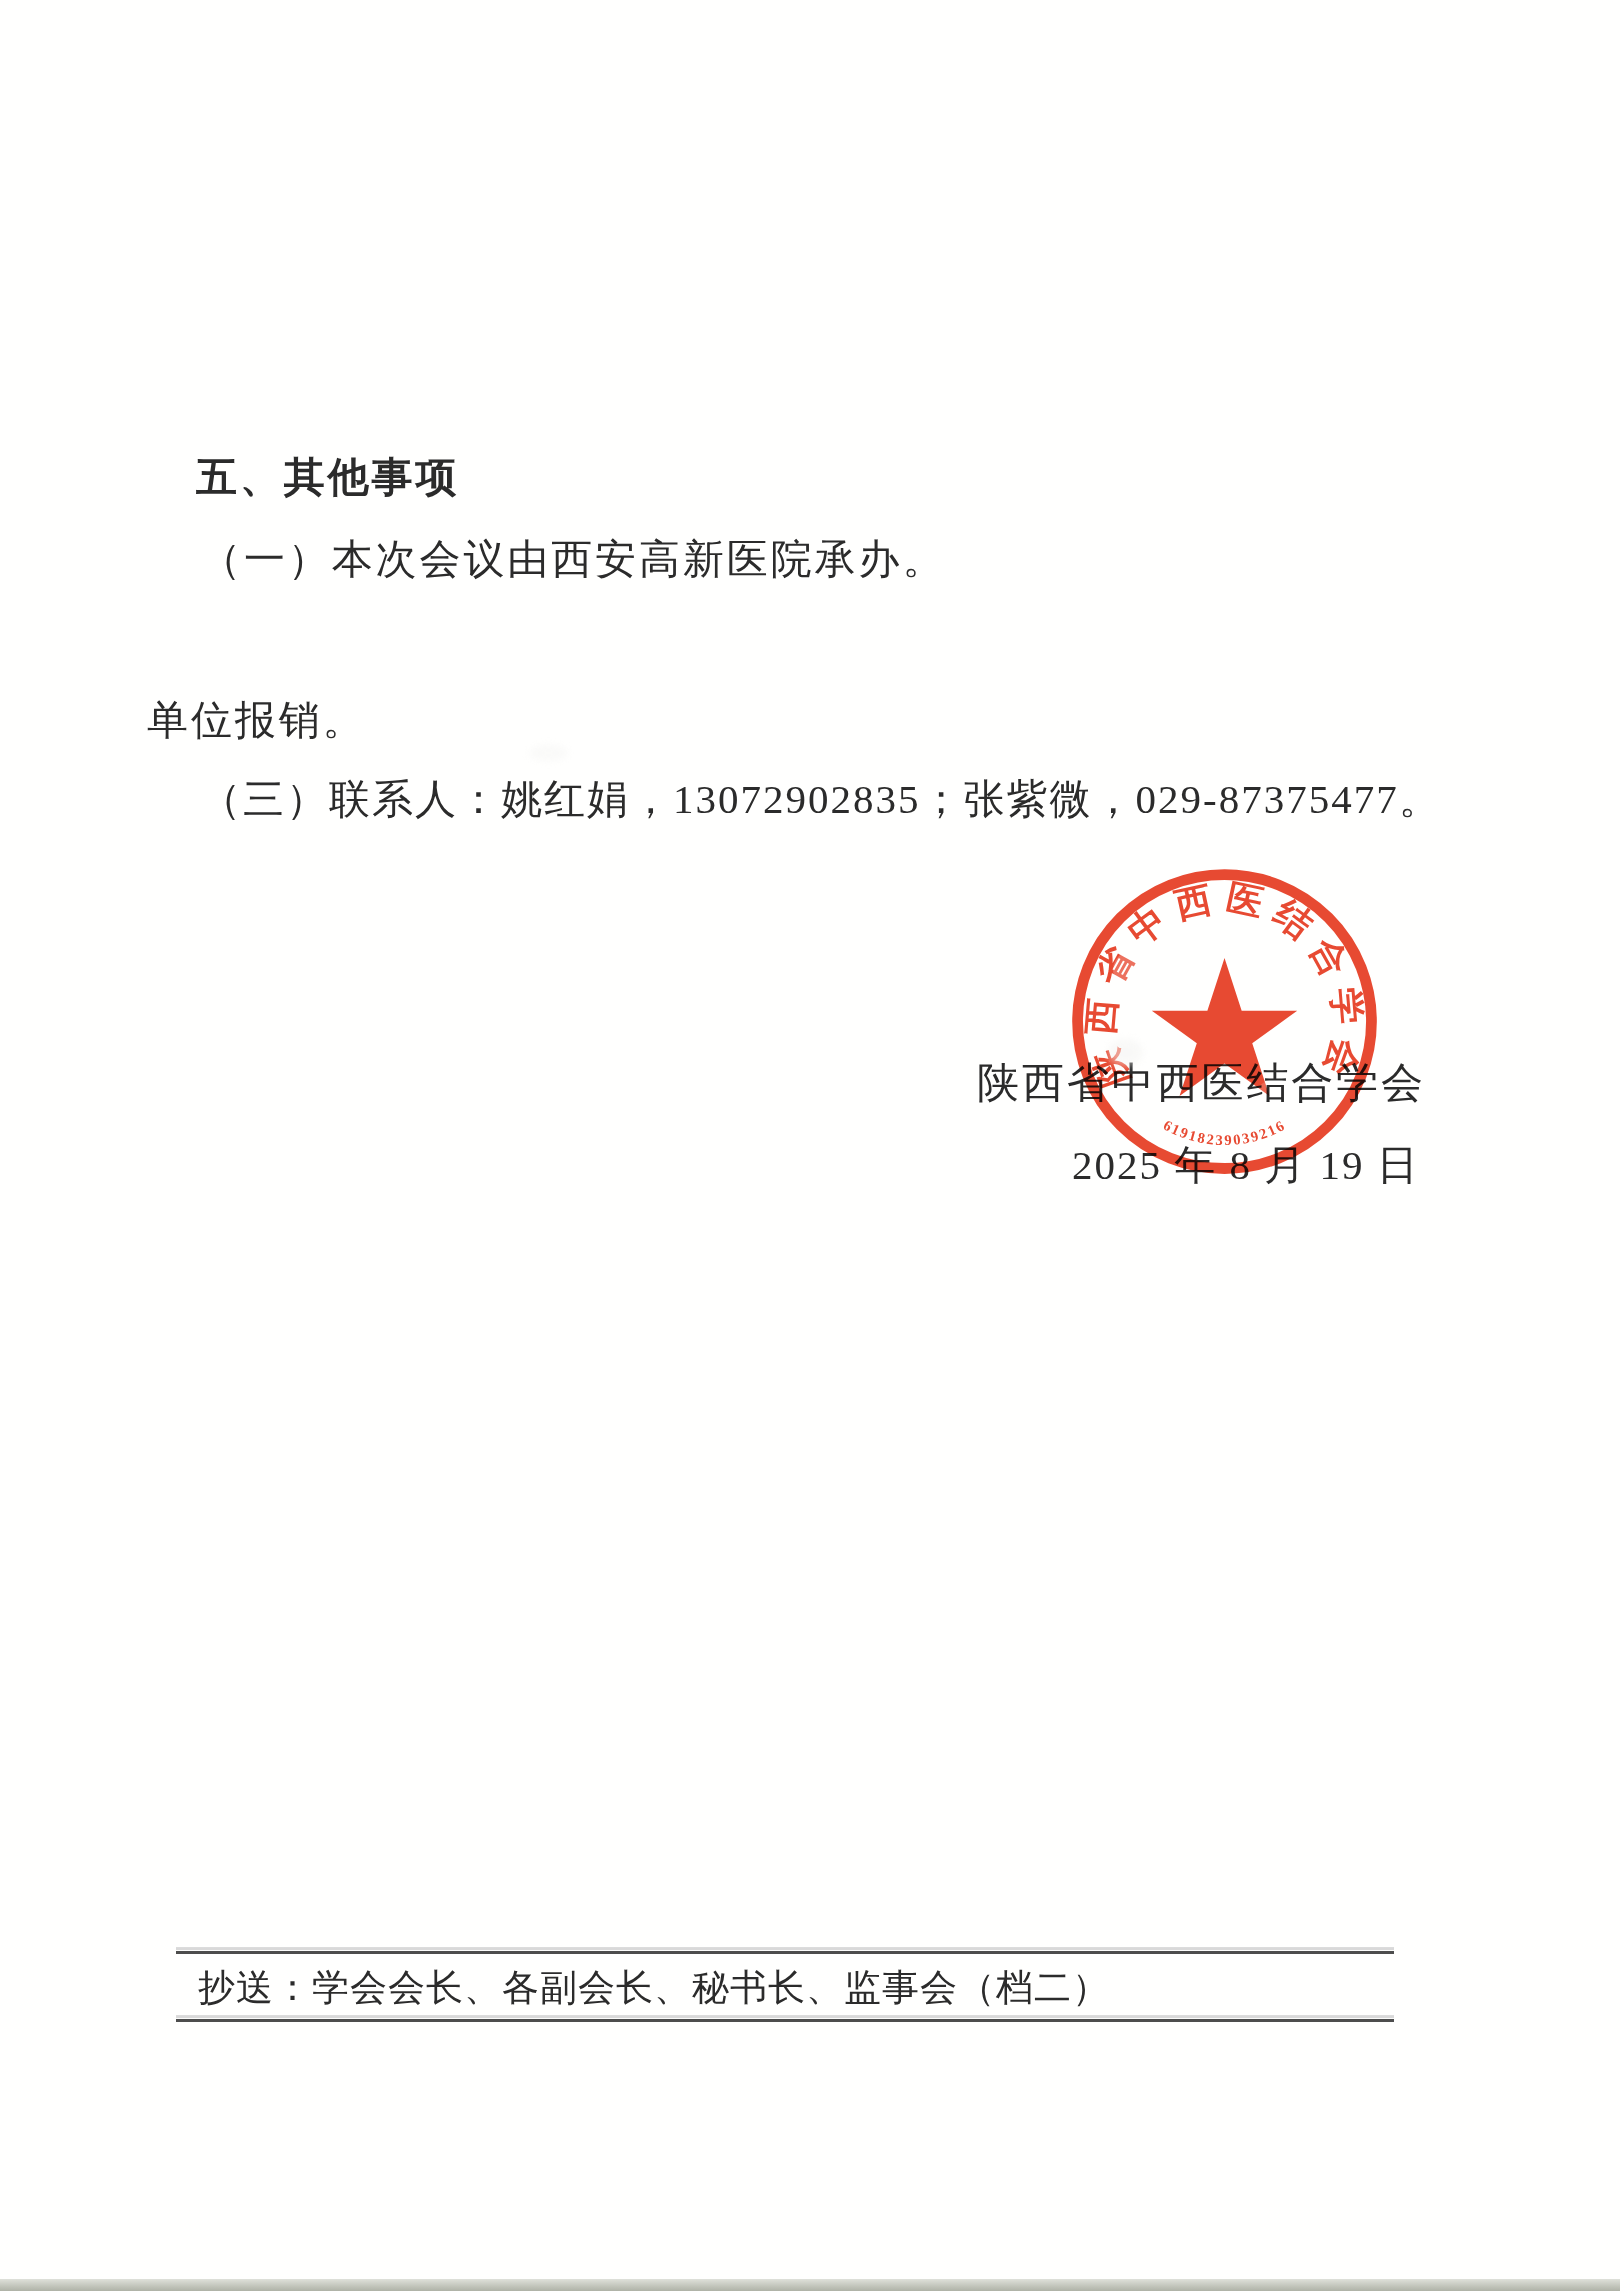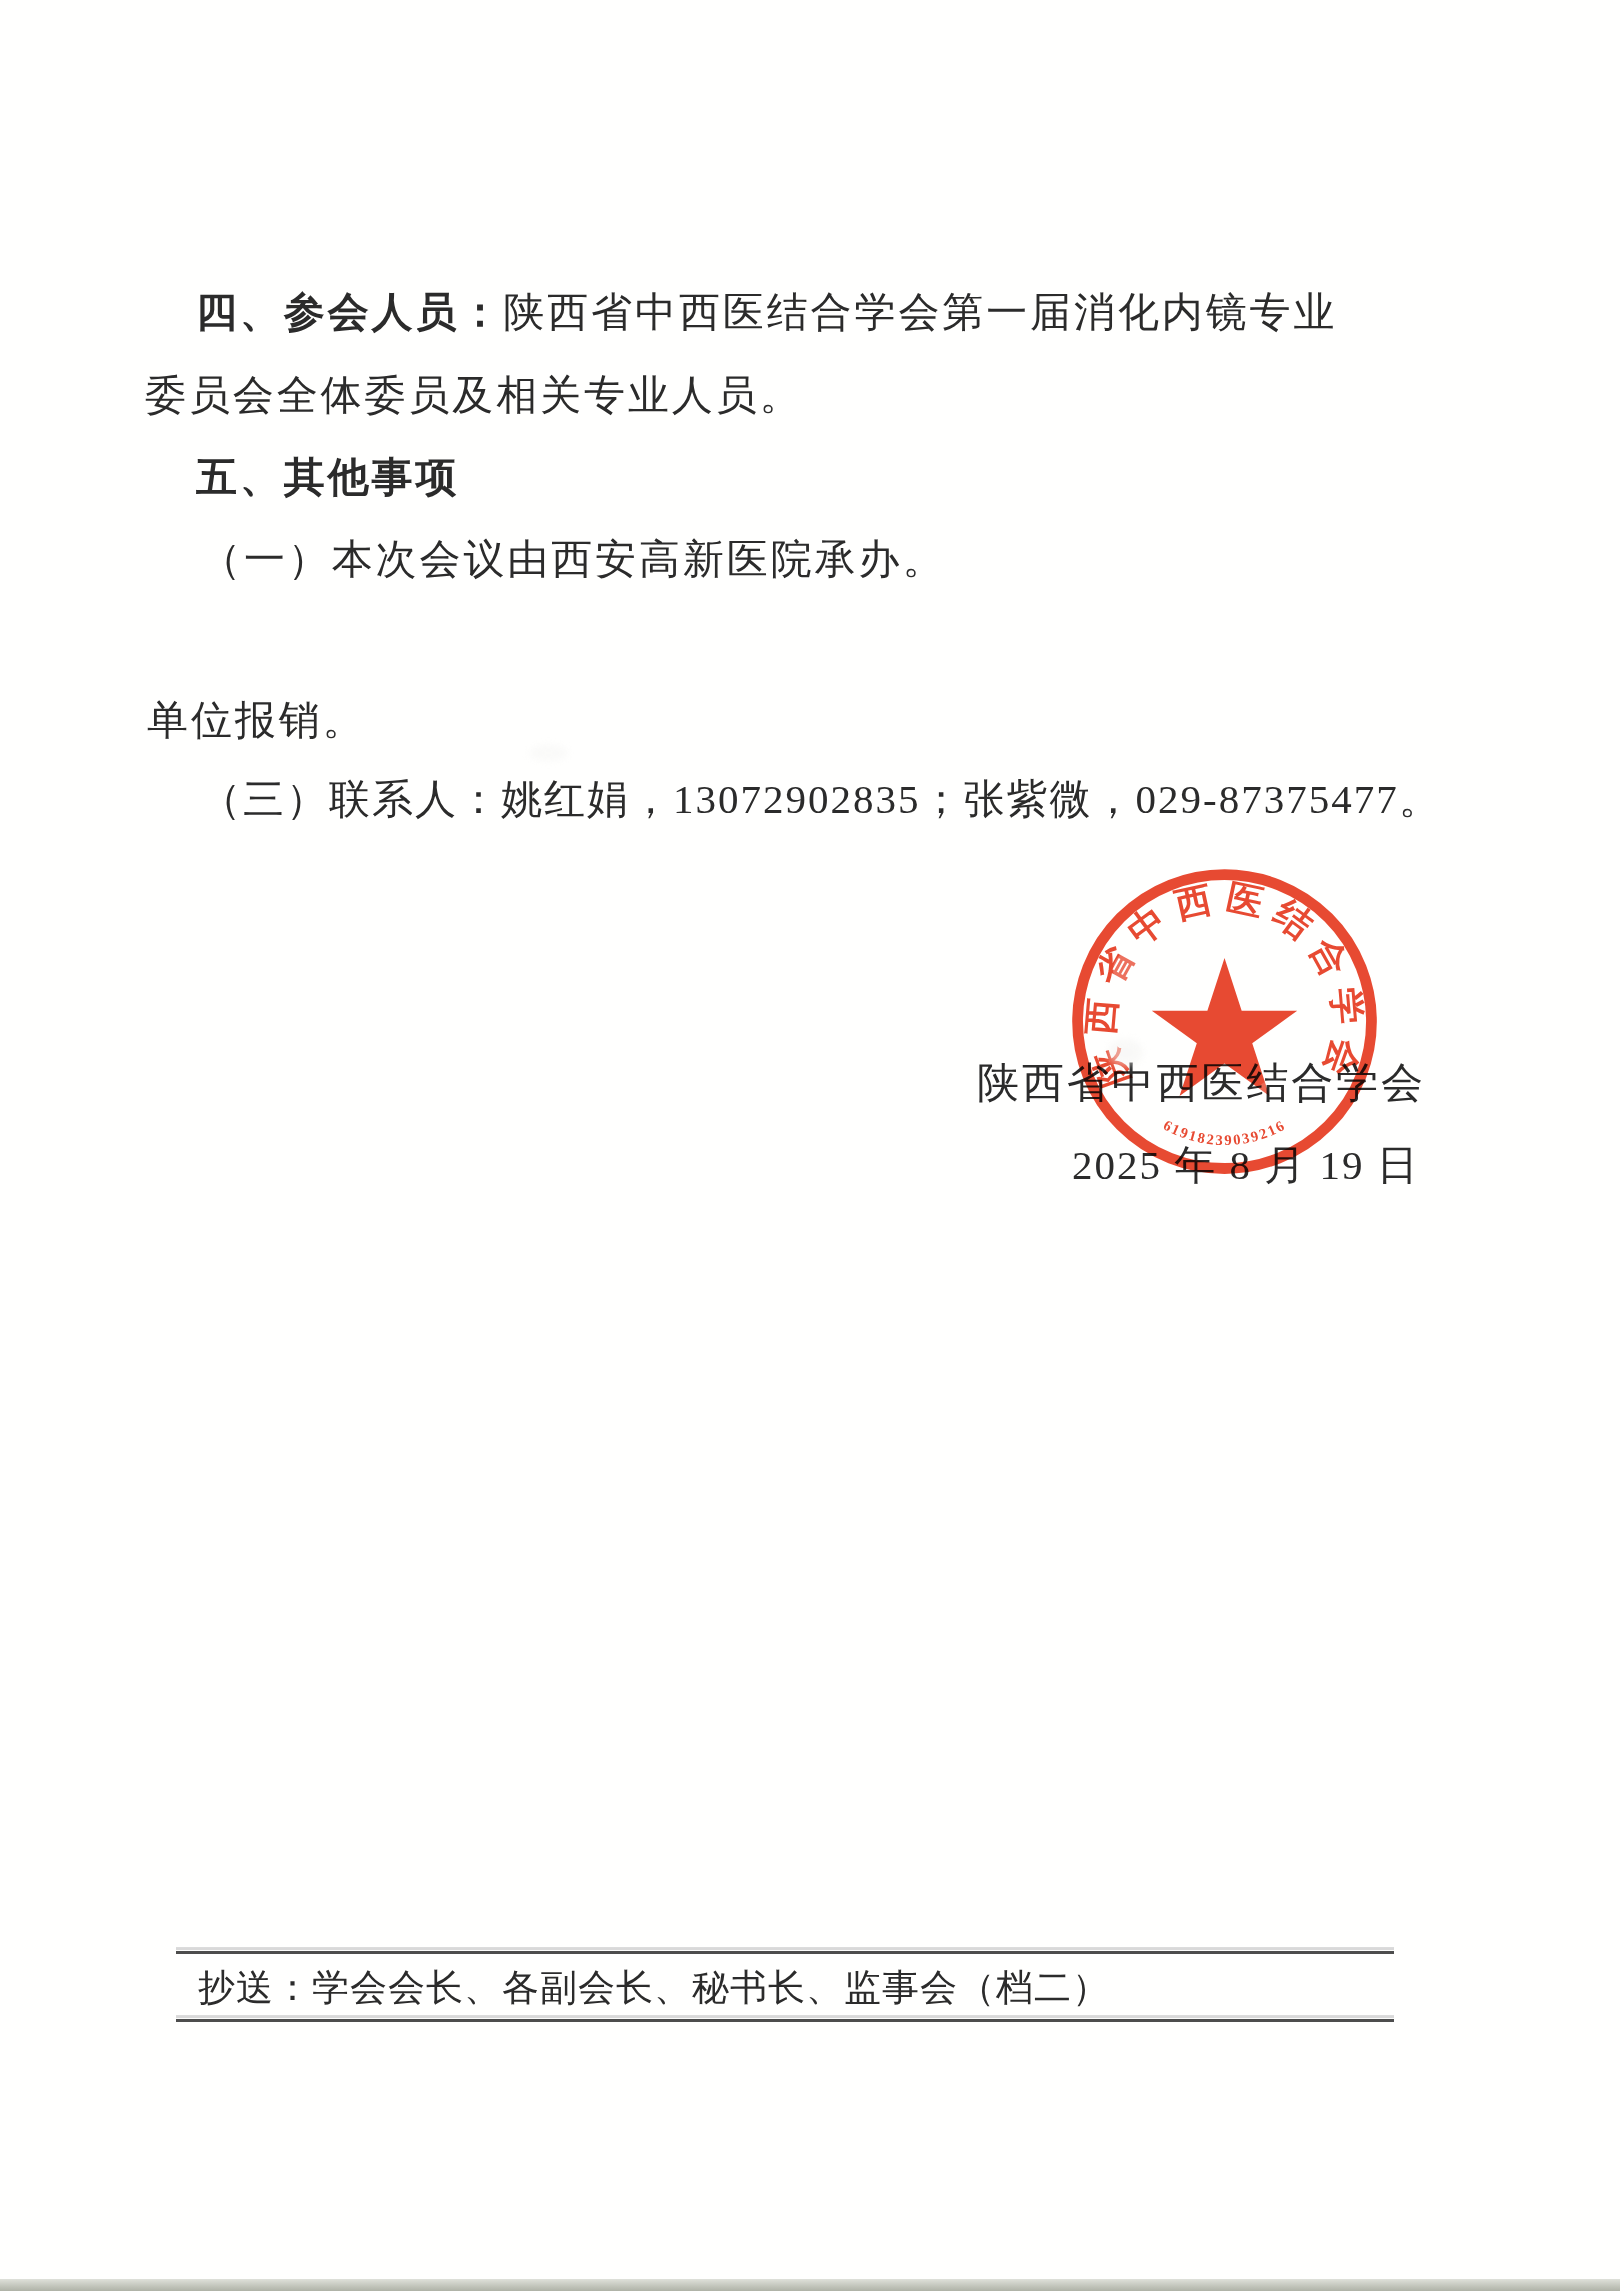--- a/index.html
+++ b/index.html
@@ -53,25 +53,21 @@
     border-radius: 50%;
     background: #f3f3f1;
     filter: blur(3.9px);
   }
 </style>
 </head>
 <body>
 
 <div class="page">
 
-  <div class="line" style="left:196px; top:288px;">
-    <span class="bold">四、参会人员：</span><span>陕西省中西医结合学会第一届消化内镜专业</span>
-  </div>
 
-  <div class="line" style="left:145px; top:371px;">委员会全体委员及相关专业人员。</div>
 
   <div class="line bold" style="left:196px; top:453px;font-family:Liberation Serif, serif;">五、其他事项</div>
 
   <div class="line" style="left:200px; top:535px;">（一）本次会议由西安高新医院承办。</div>
 
 
   <div class="line" style="left:147px; top:696px;">单位报销。</div>
 
   <div class="line" style="left:200px; top:775px; letter-spacing:2px;text-align:right;">（三）联系人：姚红娟，13072902835；张紫微，029-87375477。</div>
 

